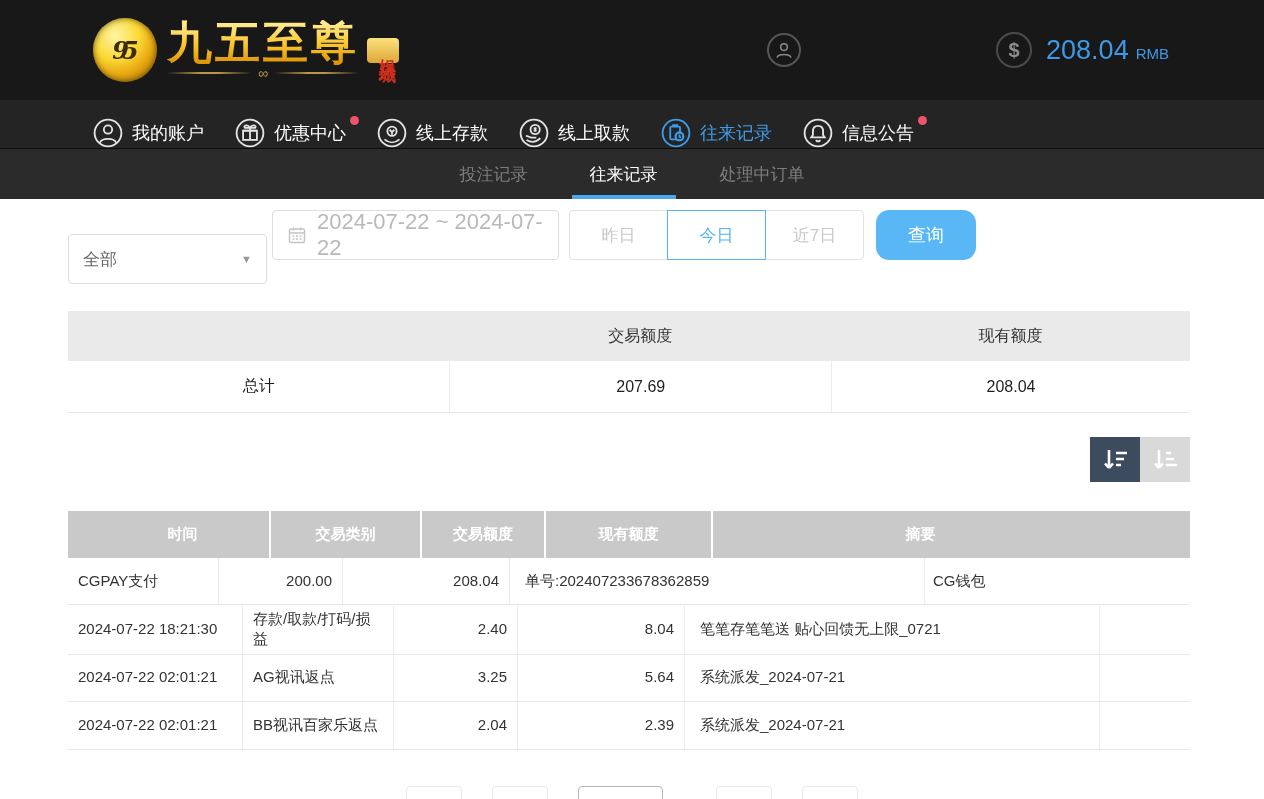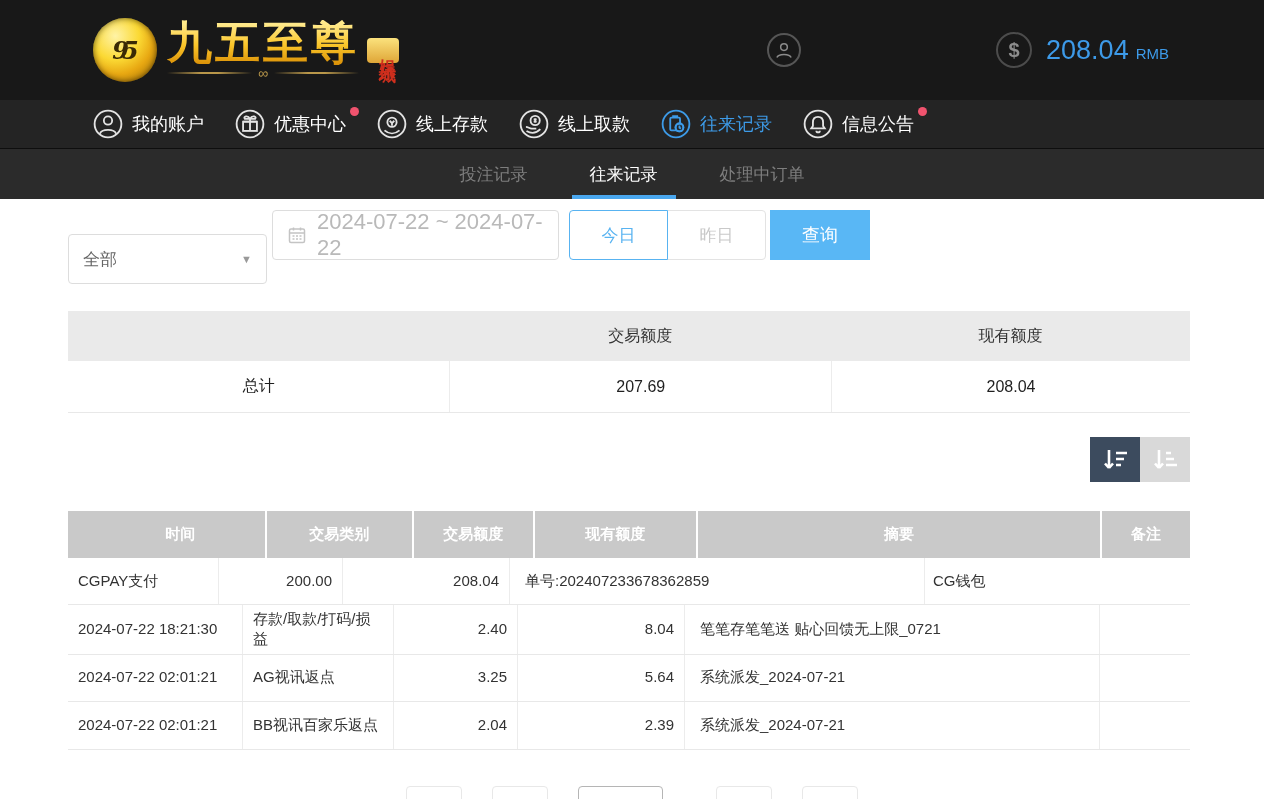--- a/index.html
+++ b/index.html
@@ -34,21 +34,21 @@
   .blur-name { width:125px; height:24px; border-radius:2px; filter:blur(3px); opacity:.85;
     background:repeating-linear-gradient(97deg,#2d5478 0 13px,#1b3click 0,#1d3950 13px 24px,#3a6e97 24px 38px,#22486b 38px 52px); }
   .balance { display:flex; align-items:center; }
   .coin-icon { width:36px; height:36px; border-radius:50%; border:2px solid #4c4c4c; color:#8d8d8d;
     display:flex; align-items:center; justify-content:center; font-size:20px; font-weight:bold; }
   .balance-amount { color:#3d9ae8; font-size:27px; margin-left:14px; }
   .balance-currency { color:#3d9ae8; font-size:15px; margin-left:7px; margin-top:6px; }
 
   
   .main-nav { height:49px; background:#242424; border-bottom:1px solid #0e0e0e;
-    display:flex; align-items:center; padding-left:93px; gap:31px; }
+    display:flex; align-items:flex-end; padding-left:93px; gap:31px; }
   .nav-item { display:flex; align-items:center; gap:9px; color:#fff; font-size:18px;
     position:relative; cursor:pointer; }
   .nav-item .nav-icon { color:#e3e3e3; display:flex; }
   .nav-item.active { color:#3d9be8; }
   .nav-item.active .nav-icon { color:#3d9be8; }
   .nav-dot { position:absolute; top:-2px; right:-13px; width:9px; height:9px; border-radius:50%; background:#f0536e; }
 
   
   .sub-tabs { height:50px; background:#2b2b2b; display:flex; justify-content:center; gap:26px; }
   .tab { position:relative; display:flex; align-items:center; padding:0 18px;
@@ -66,22 +66,22 @@
   .date-box { width:287px; height:50px; border:1px solid #ddd; border-radius:4px; margin-left:5px;
     display:flex; align-items:center; padding:0 14px; gap:10px; font-size:22px; color:#b9b9b9; cursor:pointer; }
   .cal-icon { color:#c4c4c4; display:flex; }
   .btn-group { display:flex; margin-left:10px; }
   .qbtn { width:99px; height:50px; background:#fff; border:1px solid #e3e3e3;
     display:flex; align-items:center; justify-content:center; font-size:17px; color:#c9c9c9; cursor:pointer; }
   .qbtn + .qbtn { margin-left:-1px; }
   .qbtn:first-child { border-radius:4px 0 0 4px; }
   .qbtn:last-child { border-radius:0 4px 4px 0; }
   .qbtn.active { border:1px solid #58b3f1; color:#58b3f1; z-index:1; }
-  .search-btn { width:100px; height:50px; margin-left:4px; background:#59b7f5; border:none;
-    border-radius:0; color:#fff; font-size:18px; cursor:pointer; font-family:inherit;text-align:center; }
+  .search-btn { width:100px; height:50px; margin-left:12px; background:#59b7f5; border:none;
+    border-radius:13px; color:#fff; font-size:18px; cursor:pointer; font-family:inherit;text-align:center; }
 
   
   .summary { margin:51px 0 0 68px; width:1122px; }
   .summary-head { display:flex; height:50px; background:#eaeaea; }
   .summary-head .scell { display:flex; align-items:center; justify-content:center;
     font-size:16px; color:#333; }
   .summary-body { display:flex; height:52px; background:#fff; border-bottom:1px solid #e8e8e8; }
   .summary-body .scell { display:flex; align-items:center; justify-content:center;
     font-size:16px; color:#1f1f1f; }
   .summary-body .scell + .scell { border-left:1px solid #ececec; }
@@ -246,22 +246,23 @@
     <span class="cal-icon">
       <svg width="20" height="20" viewBox="0 0 20 20" fill="none" stroke="currentColor" stroke-width="1.5">
         <rect x="2.5" y="4" width="15" height="13.5" rx="1.5"></rect>
           <path d="M2.5 8h15M6.5 2.5v3M13.5 2.5v3"></path>
         <path d="M5.5 11h2M9 11h2M12.5 11h2M5.5 14h2M9 14h2M12.5 14h2" stroke-width="1.3"></path>
       </svg>
     </span>
     <span>2024-07-22 ~ 2024-07-22</span>
   </div>
   <div class="btn-group">
+    <div class="qbtn">昨日</div>
     <div class="qbtn active">今日</div>
-    <div class="qbtn">昨日</div>
+    <div class="qbtn">近7日</div>
   </div>
   <button class="search-btn">查询</button>
 </div>
 
 <div class="summary">
   <div class="summary-head">
     <div class="scell sc1"></div>
     <div class="scell sc2">交易额度</div>
     <div class="scell sc3">现有额度</div>
   </div>
@@ -287,21 +288,20 @@
   </button>
 </div>
 
 <div class="dtable">
   <div class="drow dhead">
     <div class="dcell c-time">时间</div>
     <div class="dcell c-type">交易类别</div>
     <div class="dcell c-amount">交易额度</div>
     <div class="dcell c-balance">现有额度</div>
     <div class="dcell c-summary">摘要</div>
-    <div class="dcell c-note">备注</div>
   </div>
 
   <div class="drow">
     <div class="dcell c-type">CGPAY支付</div>
     <div class="dcell c-amount">200.00</div>
     <div class="dcell c-balance">208.04</div>
     <div class="dcell c-summary">单号:202407233678362859</div>
     <div class="dcell c-note">CG钱包</div>
   </div>
 

